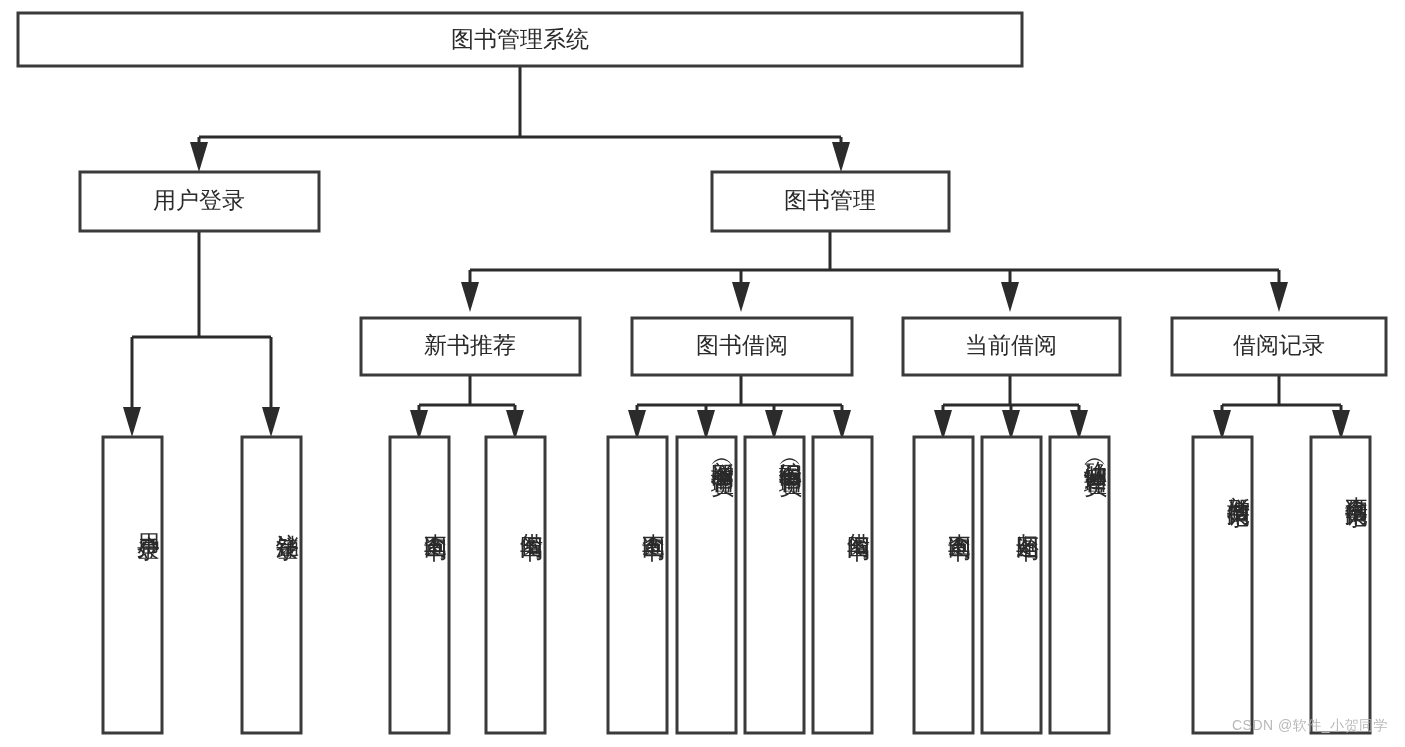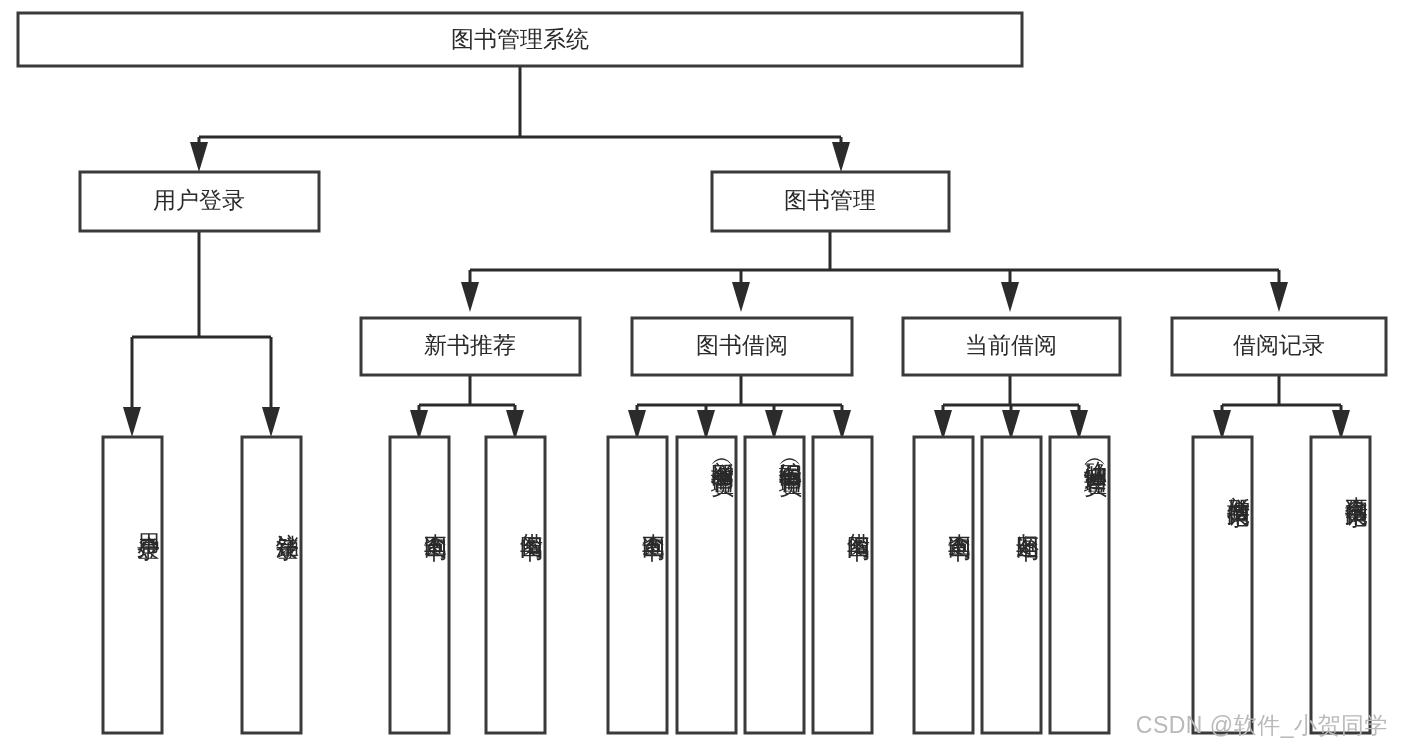--- a/index.html
+++ b/index.html
@@ -60,23 +60,23 @@
     line-height: 1.18;
     letter-spacing: 2px;
     color: #2a2a2a;
     white-space: nowrap;
     text-align: center;
     pointer-events: none;
   }
   .watermark {
     position: absolute;
     right: 12px;
-    bottom: 6px;
-    font-family: "Liberation Sans", "DejaVu Sans", sans-serif;
-    font-size: 23px;
+    bottom: 12px;
+    font-family: "Liberation Sans", "DejaVu Sans", sans-serif;
+    font-size: 14px;
     color: #b9b9b9;
     letter-spacing: 0.5px;
     white-space: nowrap;
   }
 </style>
 </head>
 <body>
 
 <div id="diagram-root">
 

